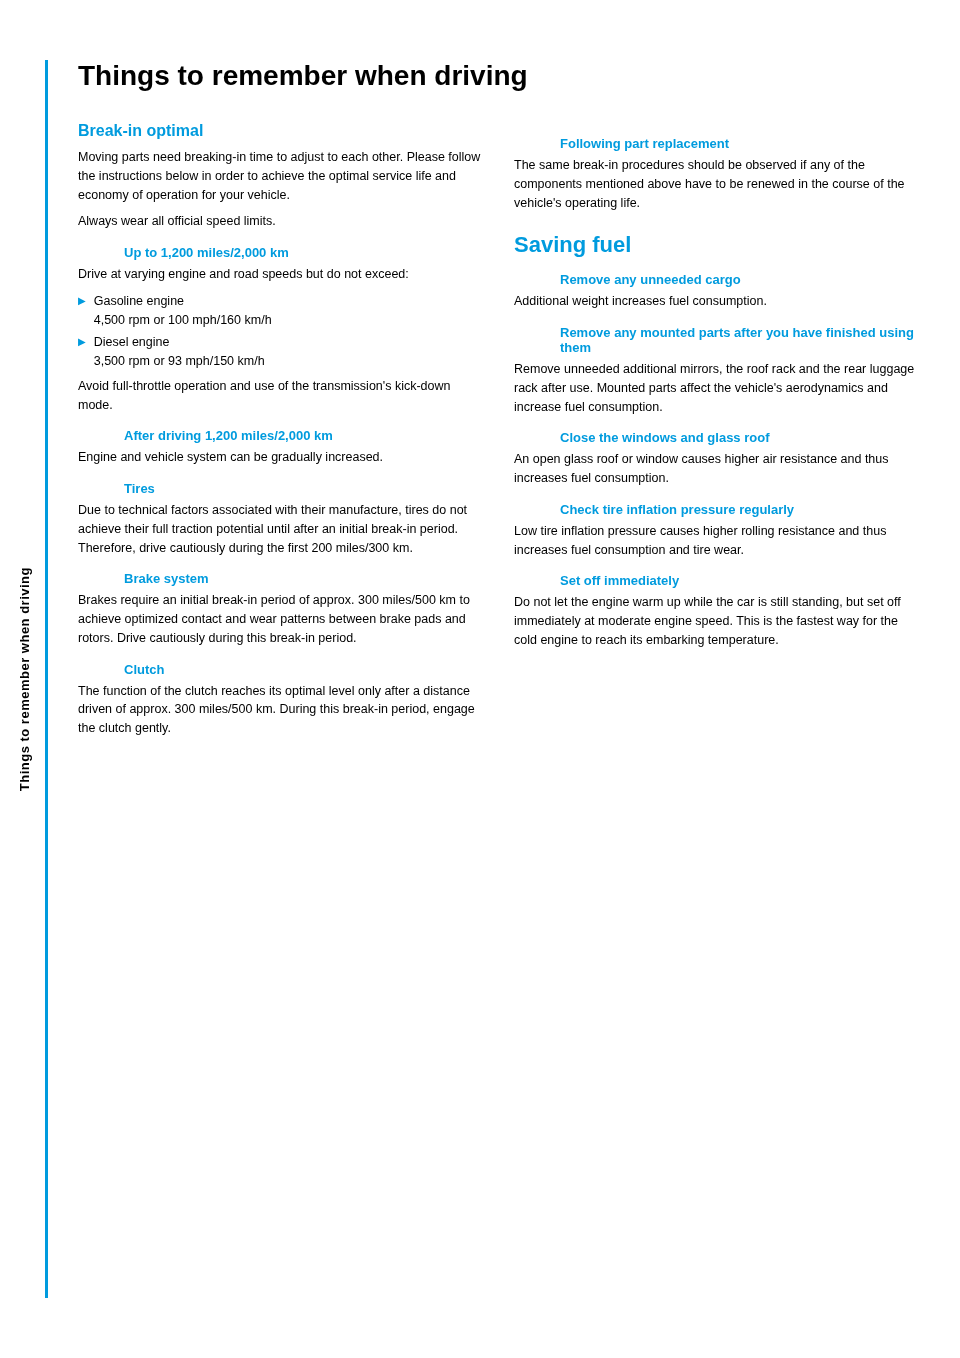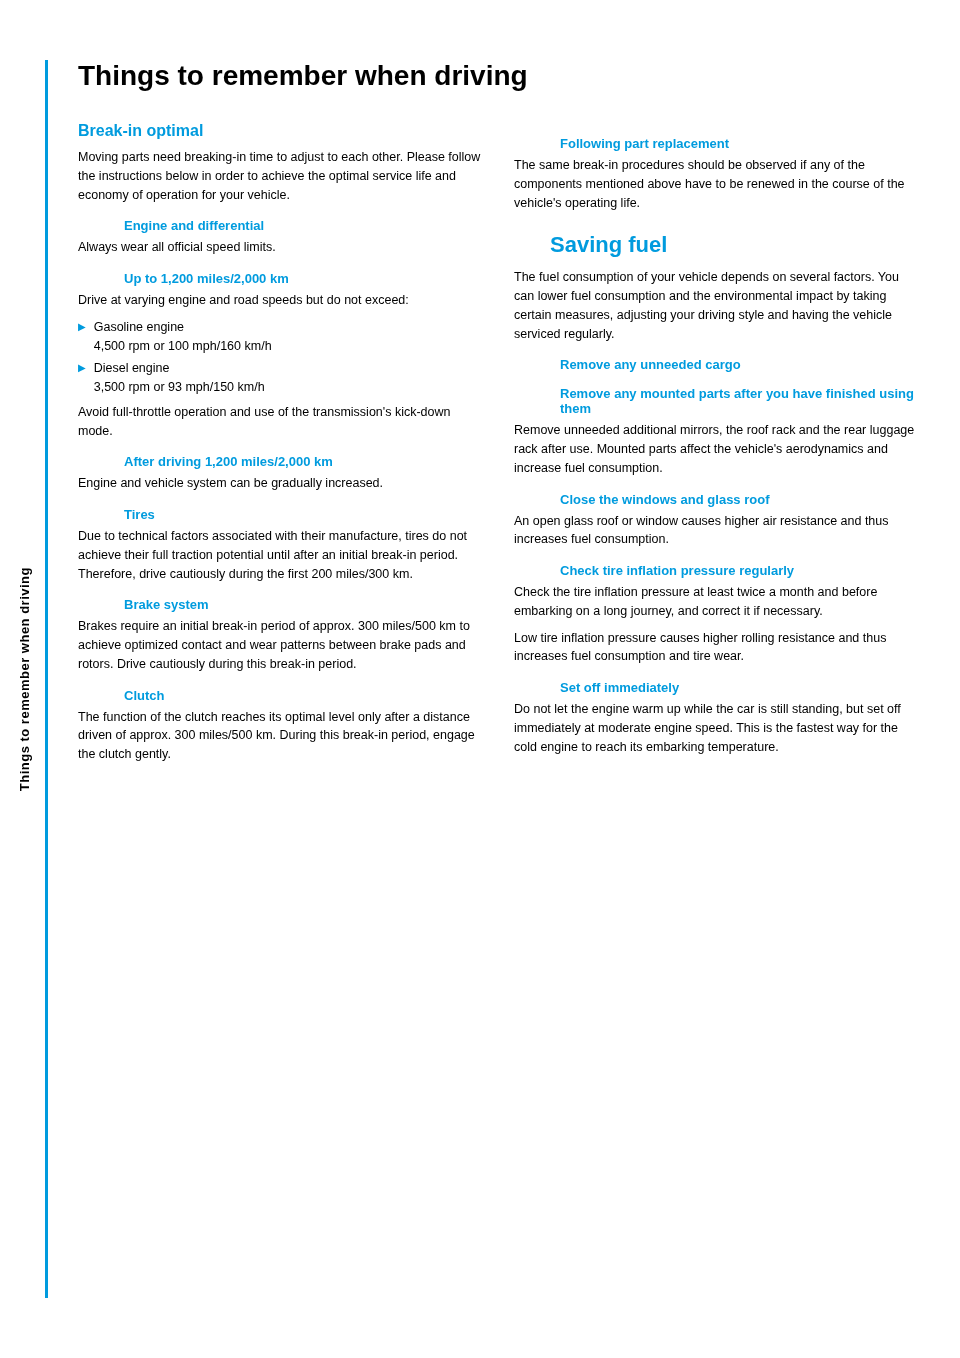--- a/index.html
+++ b/index.html
@@ -86,21 +86,20 @@
       margin-bottom: 8px;
       margin-top: 0;
     }
 
     .section-header-large {
       font-size: 22px;
       font-weight: bold;
       color: #009bde;
       margin-bottom: 10px;
       margin-top: 20px;
-      margin-left: 36px;
     }
 
     .subsection-header {
       font-size: 13px;
       font-weight: bold;
       color: #009bde;
       margin-bottom: 5px;
       margin-top: 14px;
       padding-left: 46px;
     }
@@ -151,21 +150,20 @@
   <div class="main-content">
     <h1 class="page-title">Things to remember when driving</h1>
 
     <div class="two-col">
 
       <div class="col-left">
 
         <h2 class="section-header">Break-in optimal</h2>
         <p class="body-text">Moving parts need breaking-in time to adjust to each other. Please follow the instructions below in order to achieve the optimal service life and economy of operation for your vehicle.</p>
 
-        <p class="subsection-header">Engine and differential</p>
         <p class="body-text">Always wear all official speed limits.</p>
 
         <p class="subsection-header">Up to 1,200 miles/2,000 km</p>
         <p class="body-text">Drive at varying engine and road speeds but do not exceed:</p>
 
         <ul class="bullet-list">
           <li>
             <span class="bullet-arrow">▶</span>
             <span class="bullet-content">
               <span>Gasoline engine</span><br>
@@ -196,32 +194,31 @@
         <p class="body-text">The function of the clutch reaches its optimal level only after a distance driven of approx. 300 miles/500 km. During this break-in period, engage the clutch gently.</p>
 
       </div>
 
       <div class="col-right">
 
         <p class="subsection-header" style="color:#009bde; font-size:13px; font-weight:bold; margin-bottom:5px;">Following part replacement</p>
         <p class="body-text">The same break-in procedures should be observed if any of the components mentioned above have to be renewed in the course of the vehicle's operating life.</p>
 
         <h2 class="section-header-large">Saving fuel</h2>
-        <p class="body-text">The fuel consumption of your vehicle depends on several factors. You can lower fuel consumption and the environmental impact by taking certain measures, adjusting your driving style and having the vehicle serviced regularly.</p>
 
         <p class="subsection-header">Remove any unneeded cargo</p>
+        <p class="body-text">Additional weight increases fuel consumption.</p>
 
         <p class="subsection-header">Remove any mounted parts after you have finished using them</p>
         <p class="body-text">Remove unneeded additional mirrors, the roof rack and the rear luggage rack after use. Mounted parts affect the vehicle's aerodynamics and increase fuel consumption.</p>
 
         <p class="subsection-header">Close the windows and glass roof</p>
         <p class="body-text">An open glass roof or window causes higher air resistance and thus increases fuel consumption.</p>
 
         <p class="subsection-header">Check tire inflation pressure regularly</p>
-        <p class="body-text">Check the tire inflation pressure at least twice a month and before embarking on a long journey, and correct it if necessary.</p>
         <p class="body-text">Low tire inflation pressure causes higher rolling resistance and thus increases fuel consumption and tire wear.</p>
 
         <p class="subsection-header">Set off immediately</p>
         <p class="body-text">Do not let the engine warm up while the car is still standing, but set off immediately at moderate engine speed. This is the fastest way for the cold engine to reach its embarking temperature.</p>
 
       </div>
     </div>
   </div>
 </div>
 

